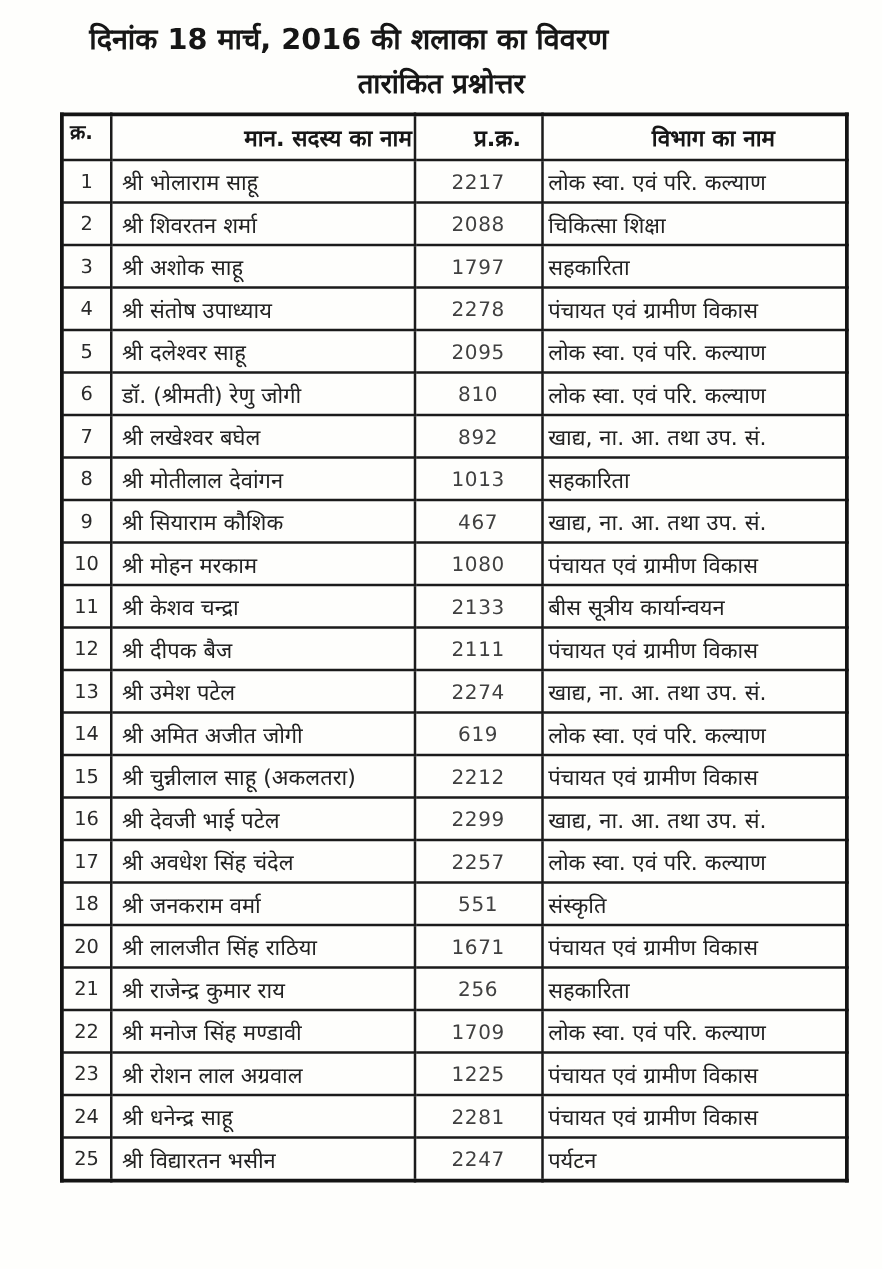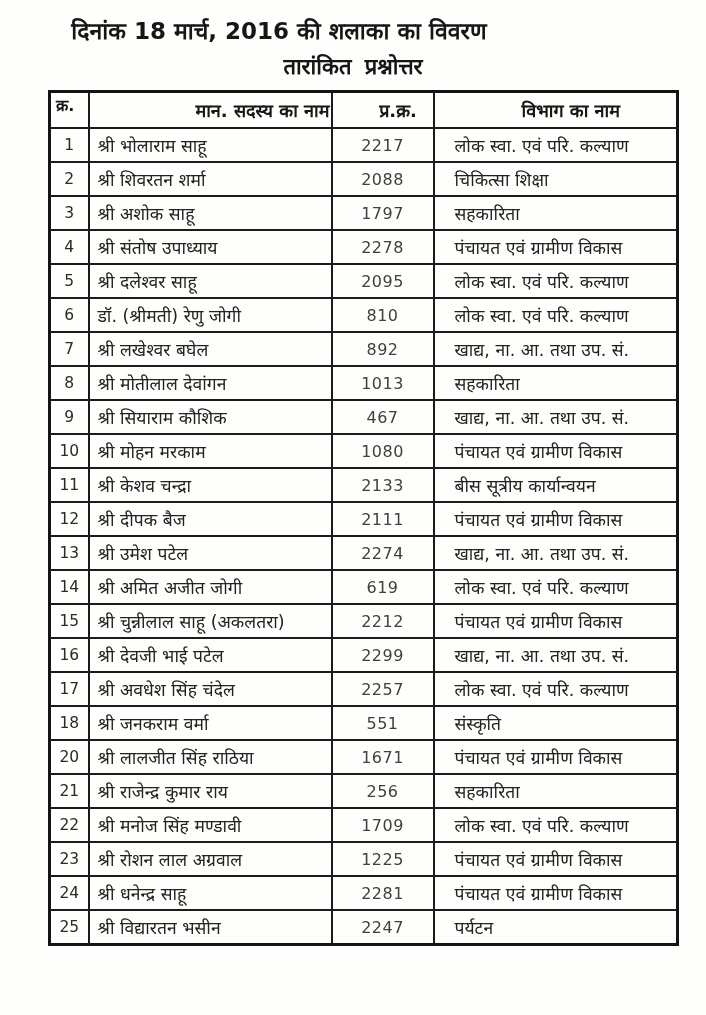--- a/index.html
+++ b/index.html
@@ -34,21 +34,20 @@
   }
   .doc-subtitle {
     position: absolute;
     top: 50px;
     left: 0;
     width: 706px;
     text-align: center;
     font-size: 22px;
     font-weight: 700;
     color: #161616;
-    font-family: Liberation Mono, monospace;
   }
   table.member-table {
     position: absolute;
     top: 90px;
     left: 48px;
     width: 628px;
     border-collapse: collapse;
     table-layout: fixed;
     border: 3px solid #141414;
   }
@@ -96,21 +95,21 @@
     padding-left: 8px;
   }
   .member-table td.col-qno {
     text-align: center;
     font-size: 16px;
     letter-spacing: 0.5px;
     color: #404040;
   }
   .member-table td.col-dept {
     text-align: left;
-    padding-left: 20px;
+    padding-left: 4px;
   }
 </style>
 </head>
 <body>
 
 <div class="page">
 
   <div class="doc-title">दिनांक 18 मार्च, 2016 की शलाका का विवरण</div>
 
   <div class="doc-subtitle">तारांकित प्रश्नोत्तर</div>

